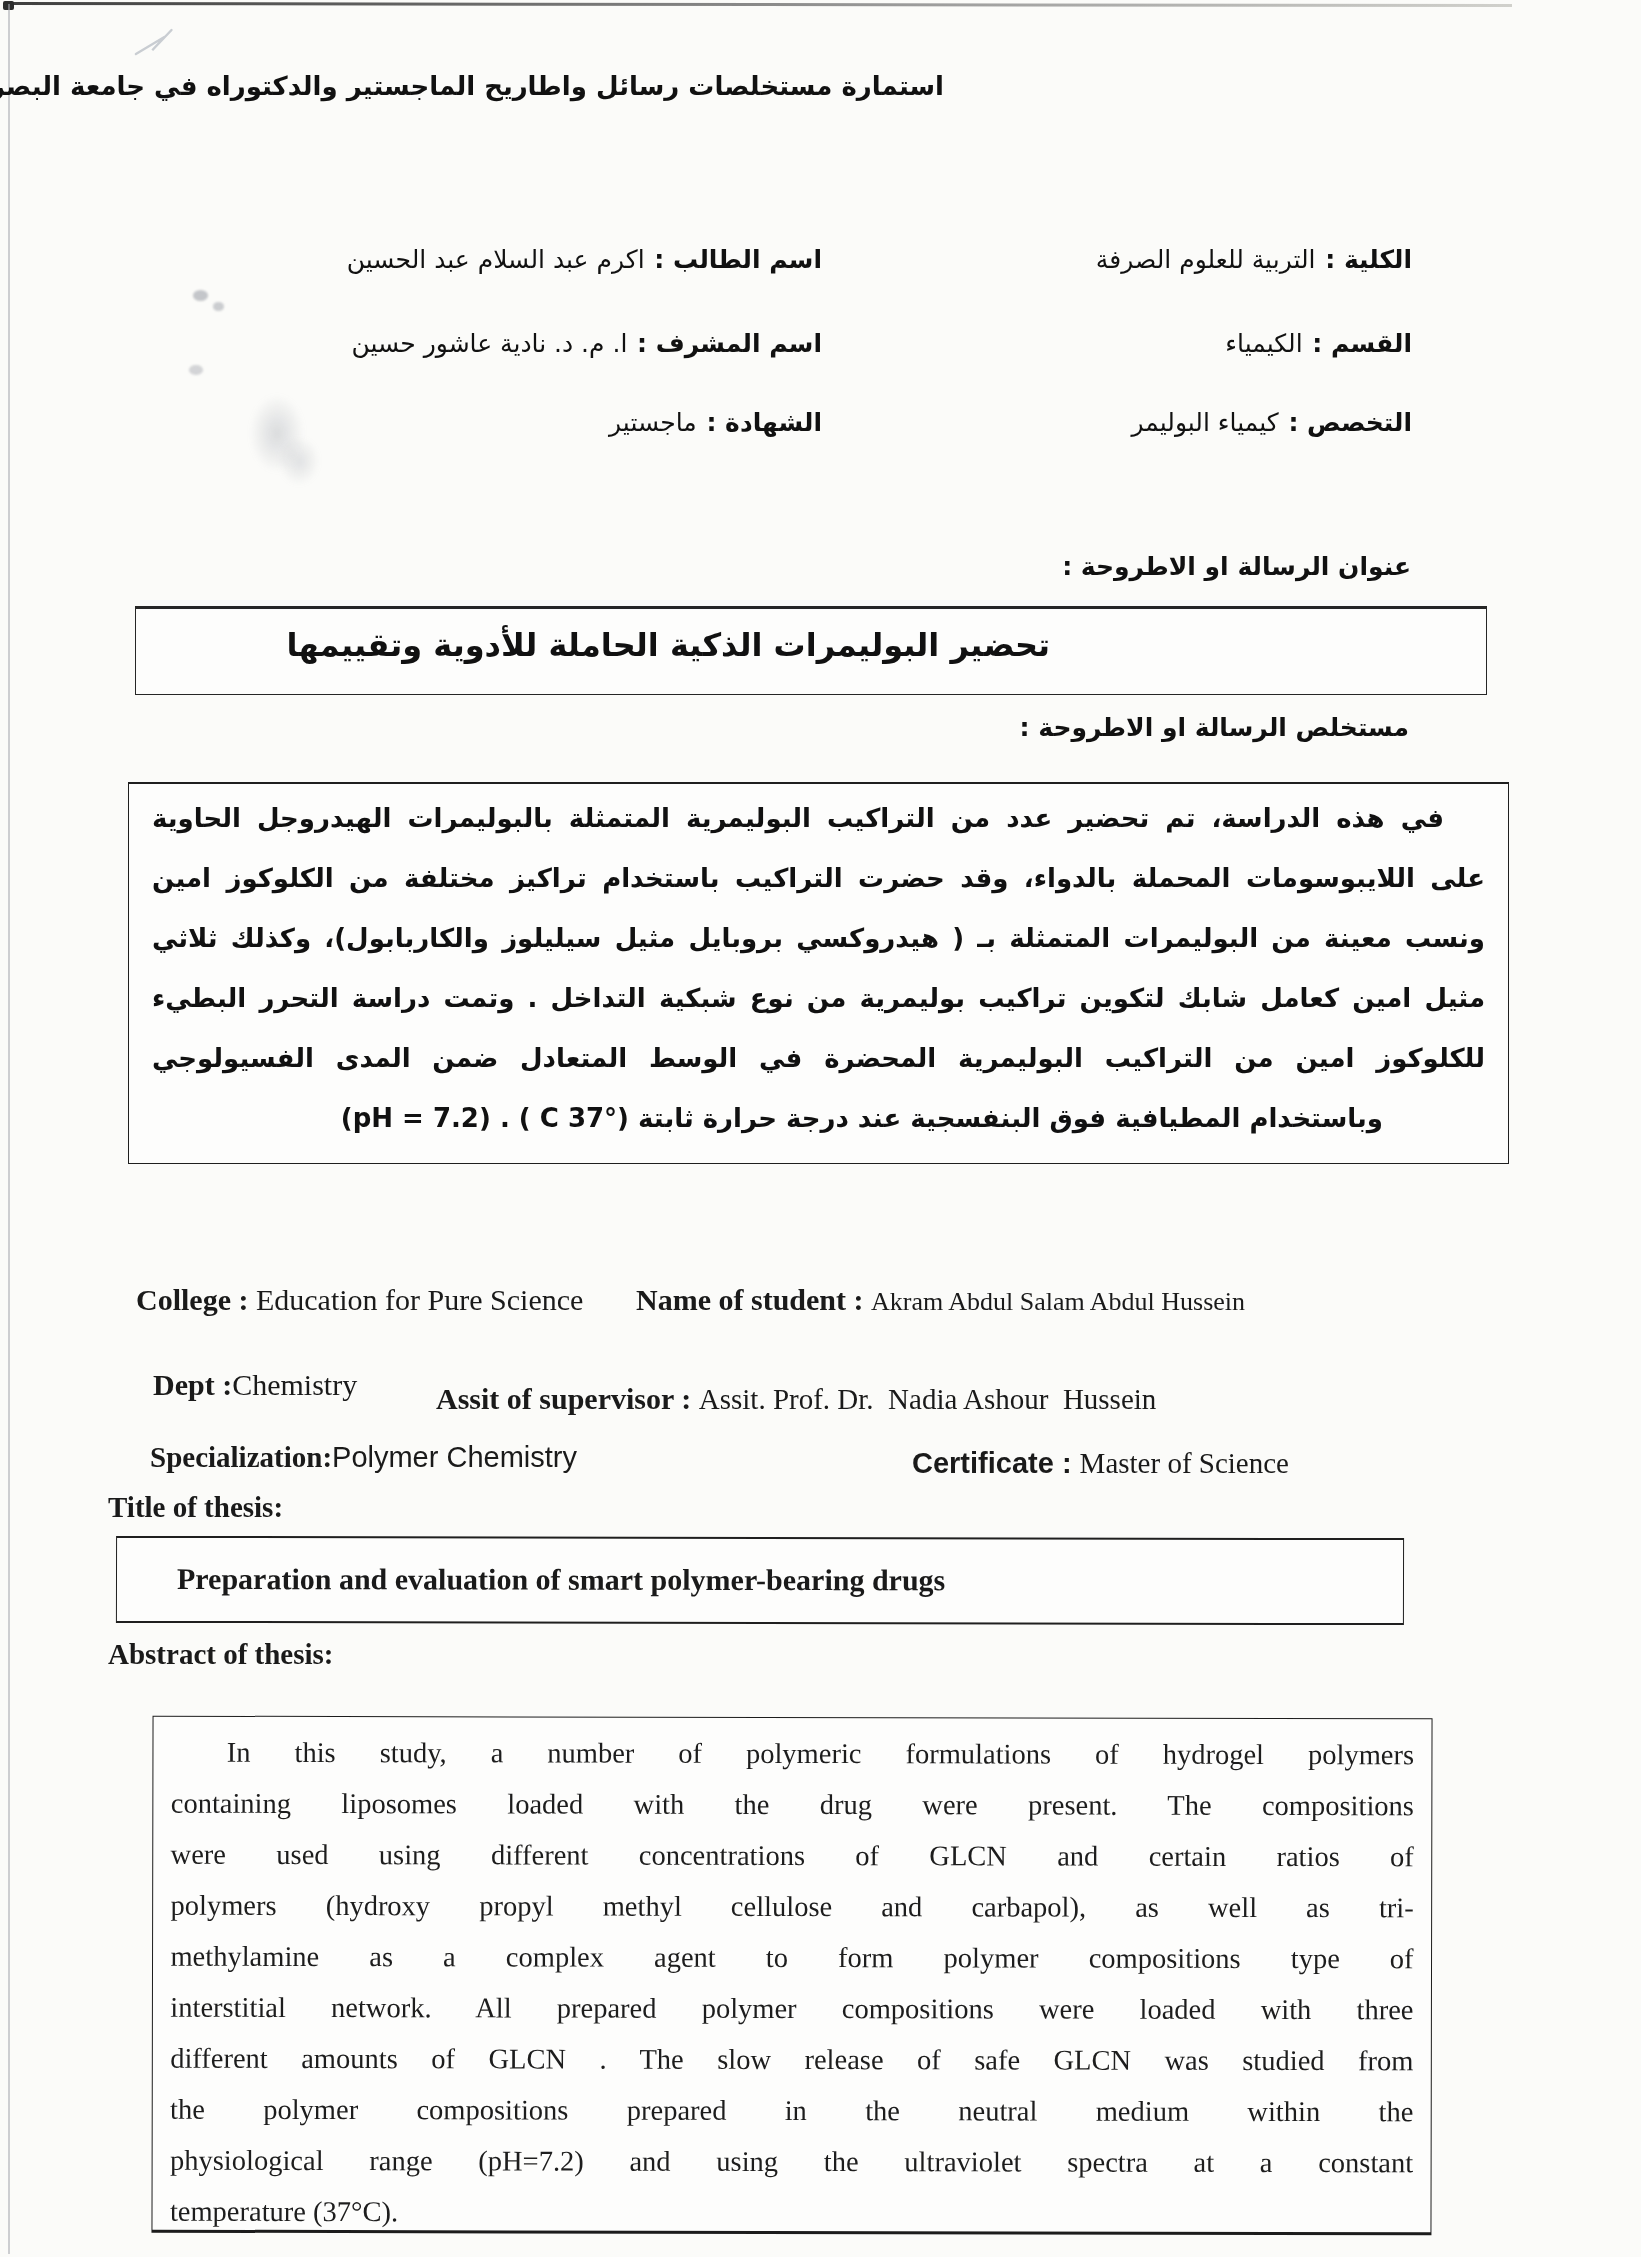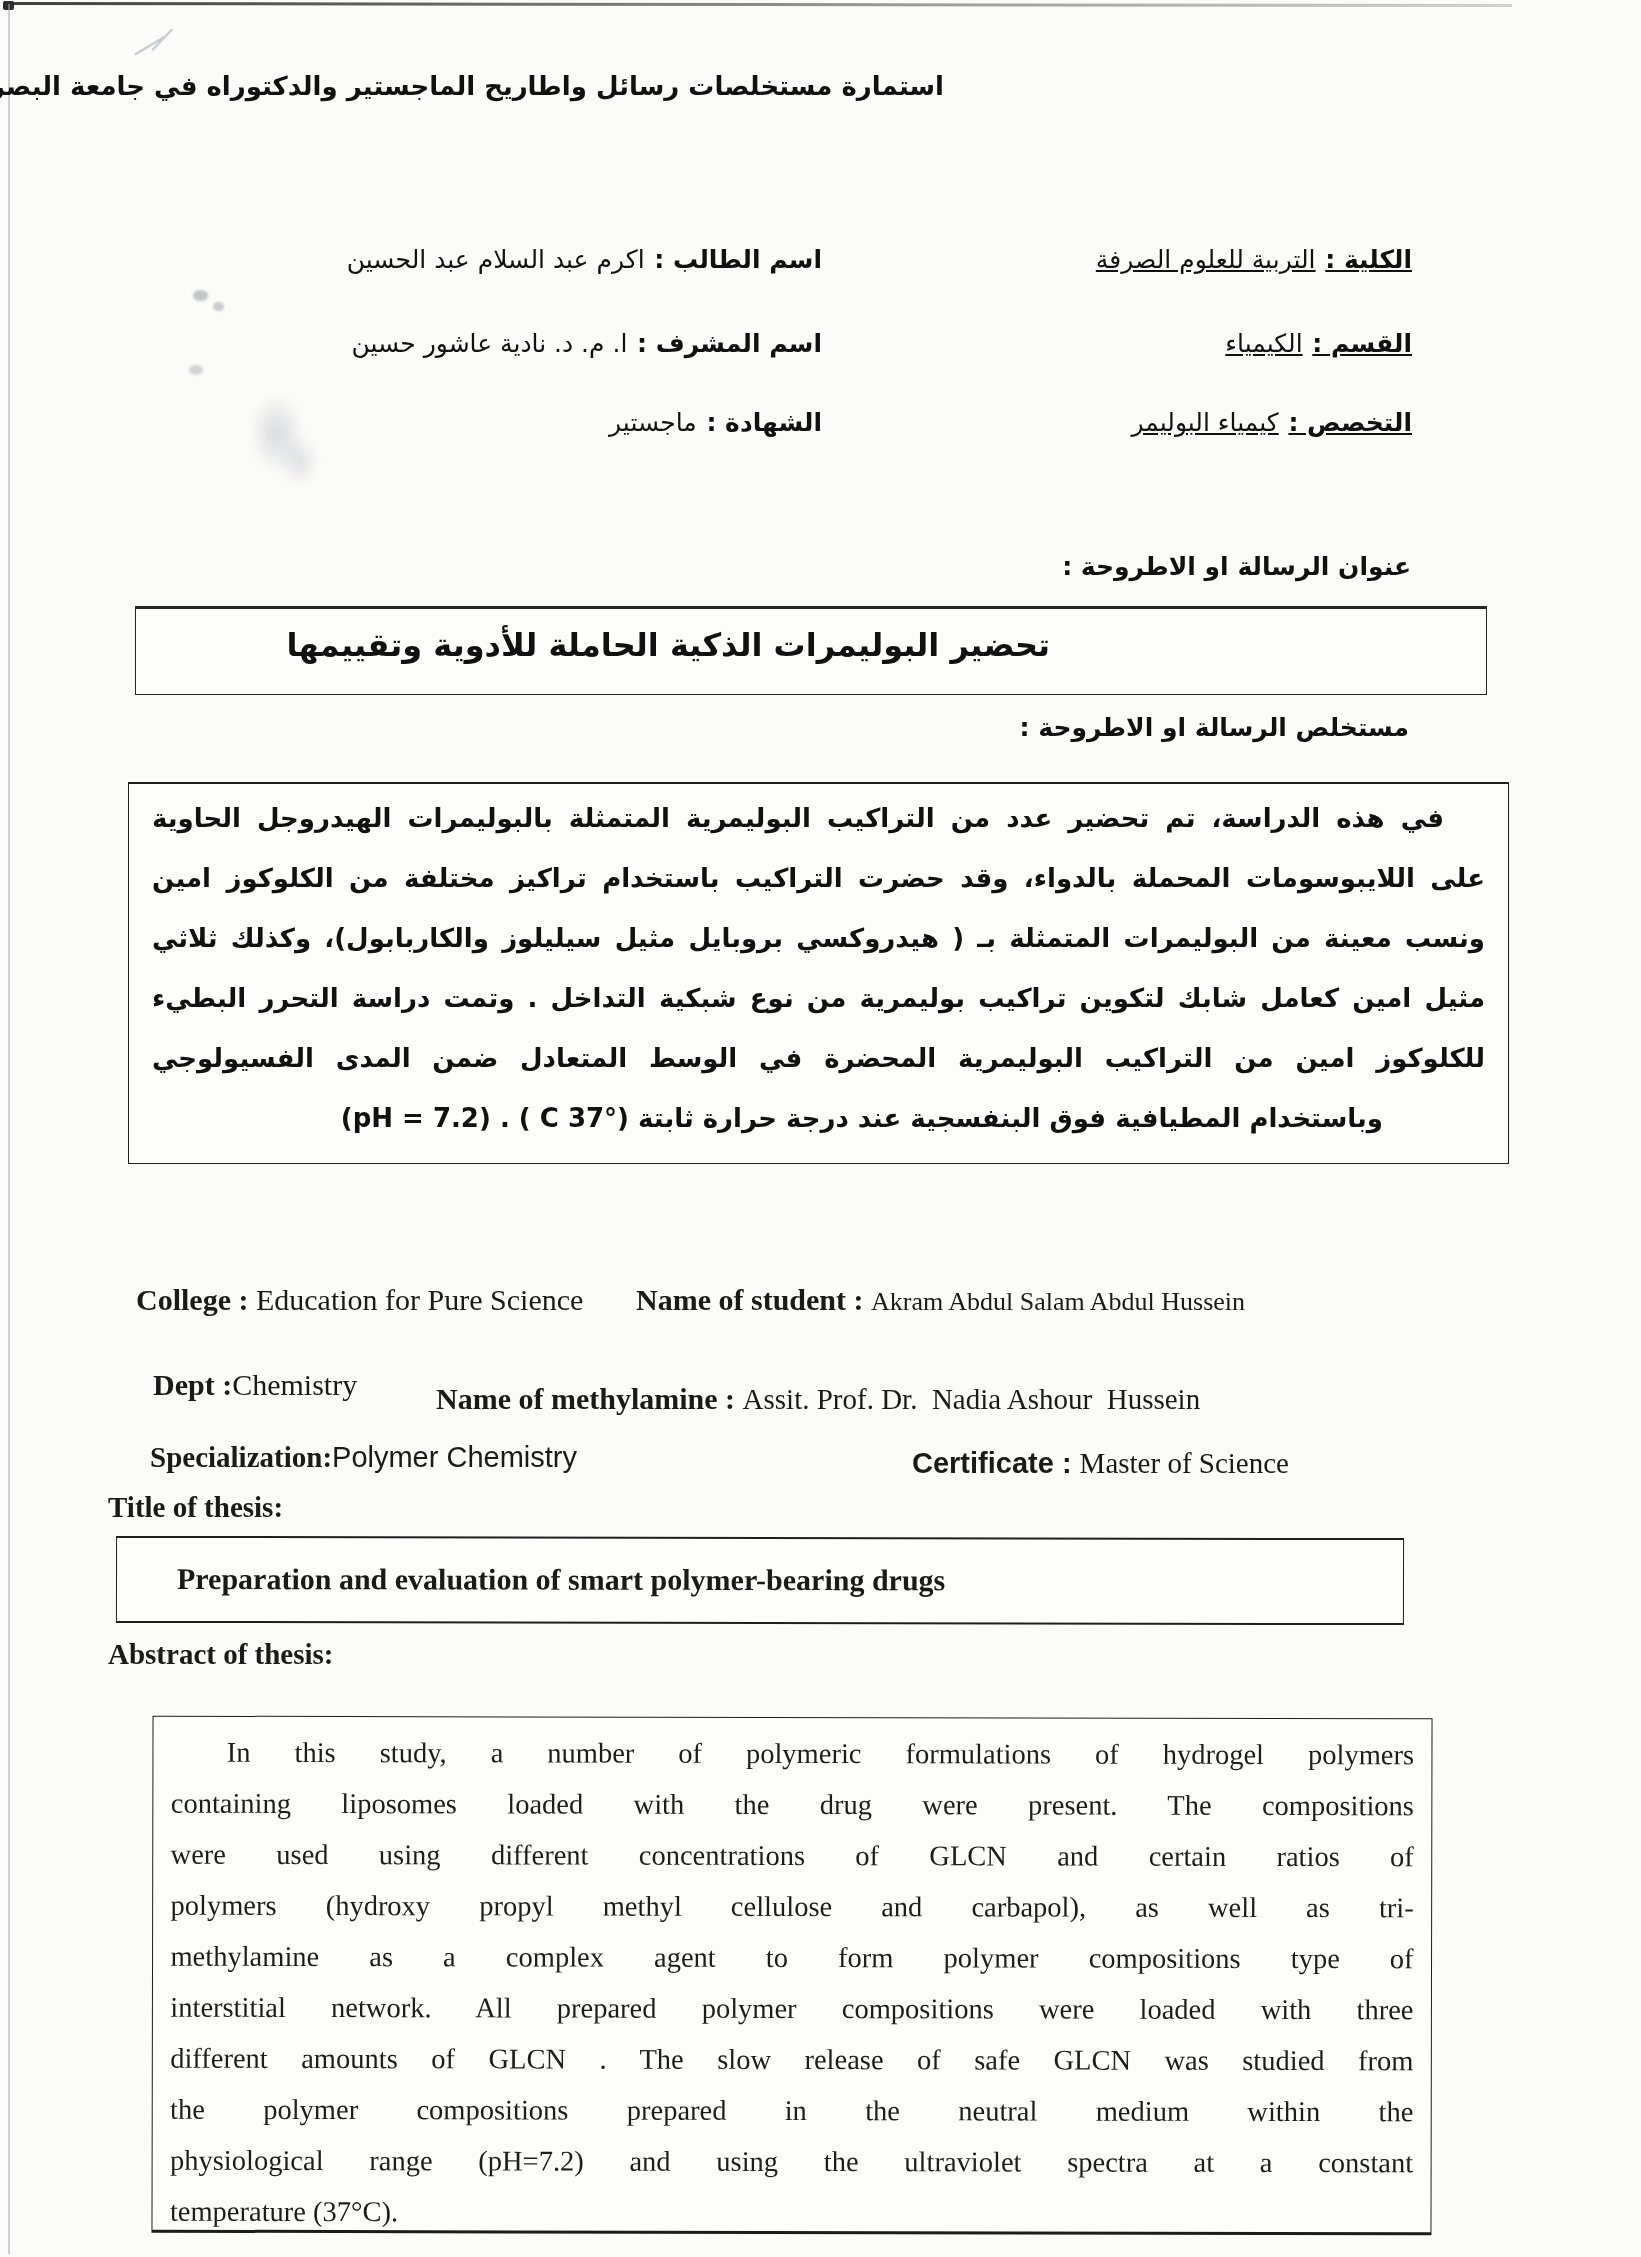--- a/index.html
+++ b/index.html
@@ -22,21 +22,21 @@
   .sm4{left:213px;top:302px;width:10.6px;height:8.7px;background:rgba(115,120,132,.35);filter:blur(1px);}
   .sm5{left:365px;top:842px;width:46px;height:193px;background:linear-gradient(rgba(140,142,152,.14),rgba(140,142,152,.05));filter:blur(3.9px);border-radius:40%;}
   .sm6{left:189px;top:365px;width:13.5px;height:9.7px;background:rgba(120,124,136,.3);filter:blur(1px);}
   
   .ar{font-family:"DejaVu Sans",sans-serif;color:#111;}
   .ar-header{position:absolute;top:71px;right:697px;white-space:nowrap;
     font-size:26px;font-weight:bold;}
   .ar-field{position:absolute;white-space:nowrap;font-size:25px;}
   .ar-field .lbl{font-weight:bold;margin-inline-end:9.7px;}
   .ar-field .val{font-weight:normal;}
-  .col-r{right:229px;text-decoration:underline;}
+  .col-r{right:229px;}
   .col-l{right:819px;}
   .row1{top:245px;} .row2{top:329px;} .row3{top:408px;}
   .ar-sec-label{position:absolute;white-space:nowrap;font-size:25px;font-weight:bold;}
   .ar-title-label{top:552px;right:230px;}
   .ar-abstract-label{top:713px;right:232px;}
   .ar-title-box{position:absolute;left:135px;top:606px;width:1350px;height:85px;
     border:1.9px solid #262626;border-top-width:3.9px;background:#fdfdfc;}
   .ar-title-text{position:absolute;top:17.4px;right:436px;font-size:32px;font-weight:bold;white-space:nowrap;}
   .ar-abstract-box{position:absolute;left:128px;top:782px;width:1381px;height:382px;
     border:1.9px solid #1f1f1f;border-top-width:2.9px;background:#fdfdfc;
@@ -132,21 +132,21 @@
   <div class="en-field f-college">
     <span class="lbl">College : </span><span class="val">Education for Pure Science</span>
   </div>
   <div class="en-field f-student">
     <span class="lbl">Name of student : </span><span class="val">Akram Abdul Salam Abdul Hussein</span>
   </div>
   <div class="en-field f-dept">
     <span class="lbl">Dept :</span><span class="val">Chemistry</span>
   </div>
   <div class="en-field f-supervisor">
-    <span class="lbl">Name of methylamine : </span><span class="val">Assit. Prof. Dr.  Nadia Ashour  Hussein</span>
+    <span class="lbl">Assit of supervisor : </span><span class="val">Assit. Prof. Dr.  Nadia Ashour  Hussein</span>
   </div>
   <div class="en-field f-spec">
     <span class="lbl">Specialization:</span><span class="val">Polymer Chemistry</span>
   </div>
   <div class="en-field f-cert">
     <span class="lbl">Certificate : </span><span class="val">Master of Science</span>
   </div>
 
   <div class="en-sec-label en-title-label">Title of thesis:</div>
   <div class="en-title-box">

